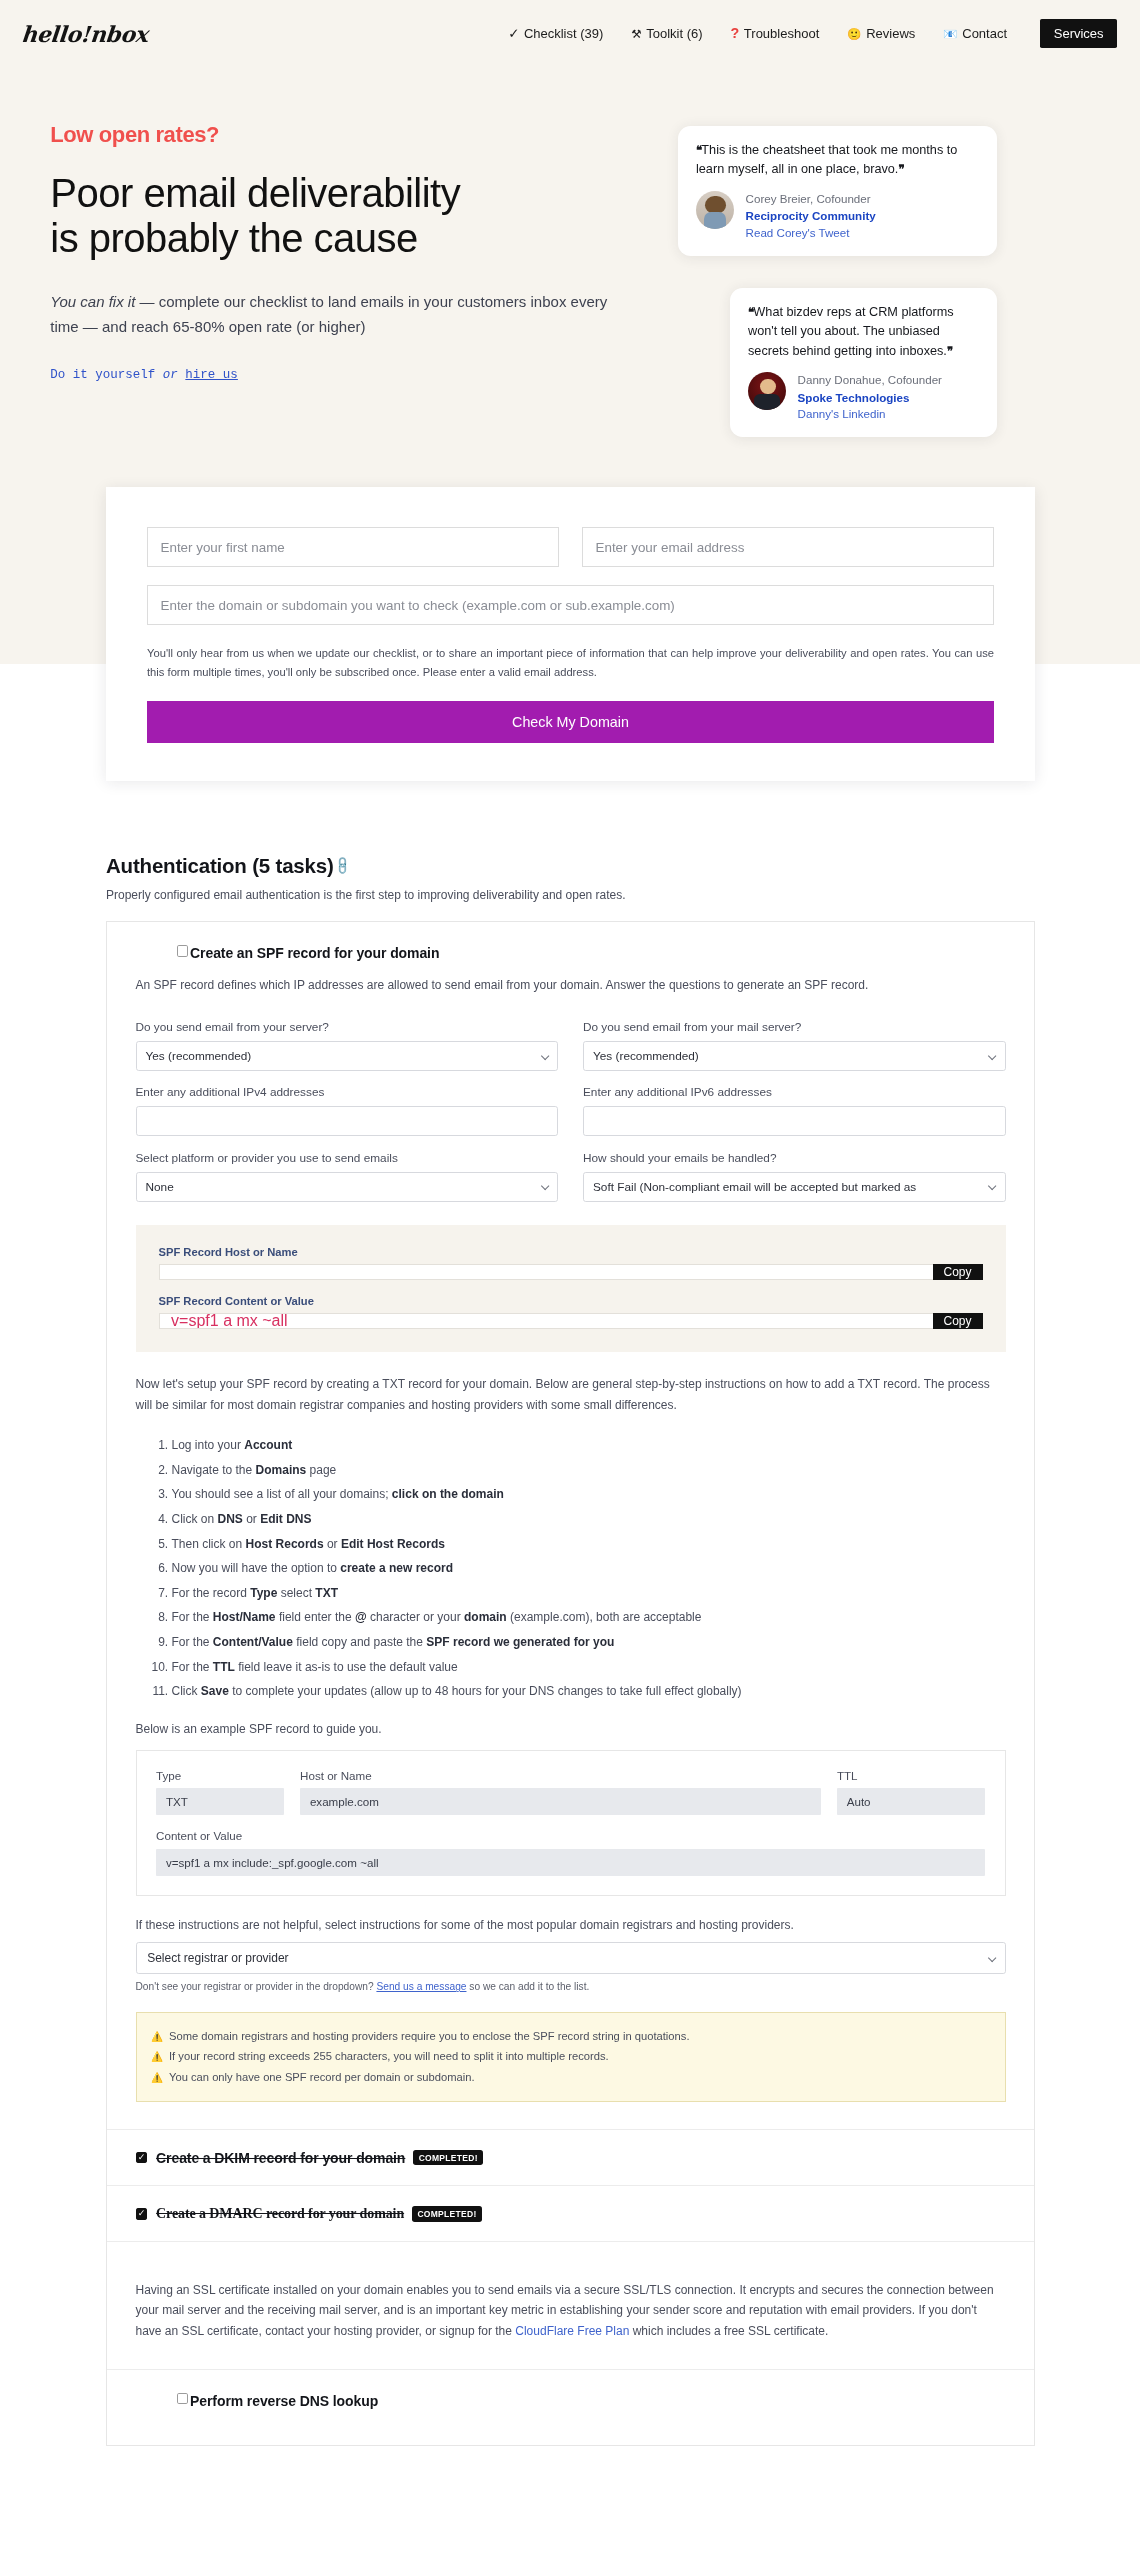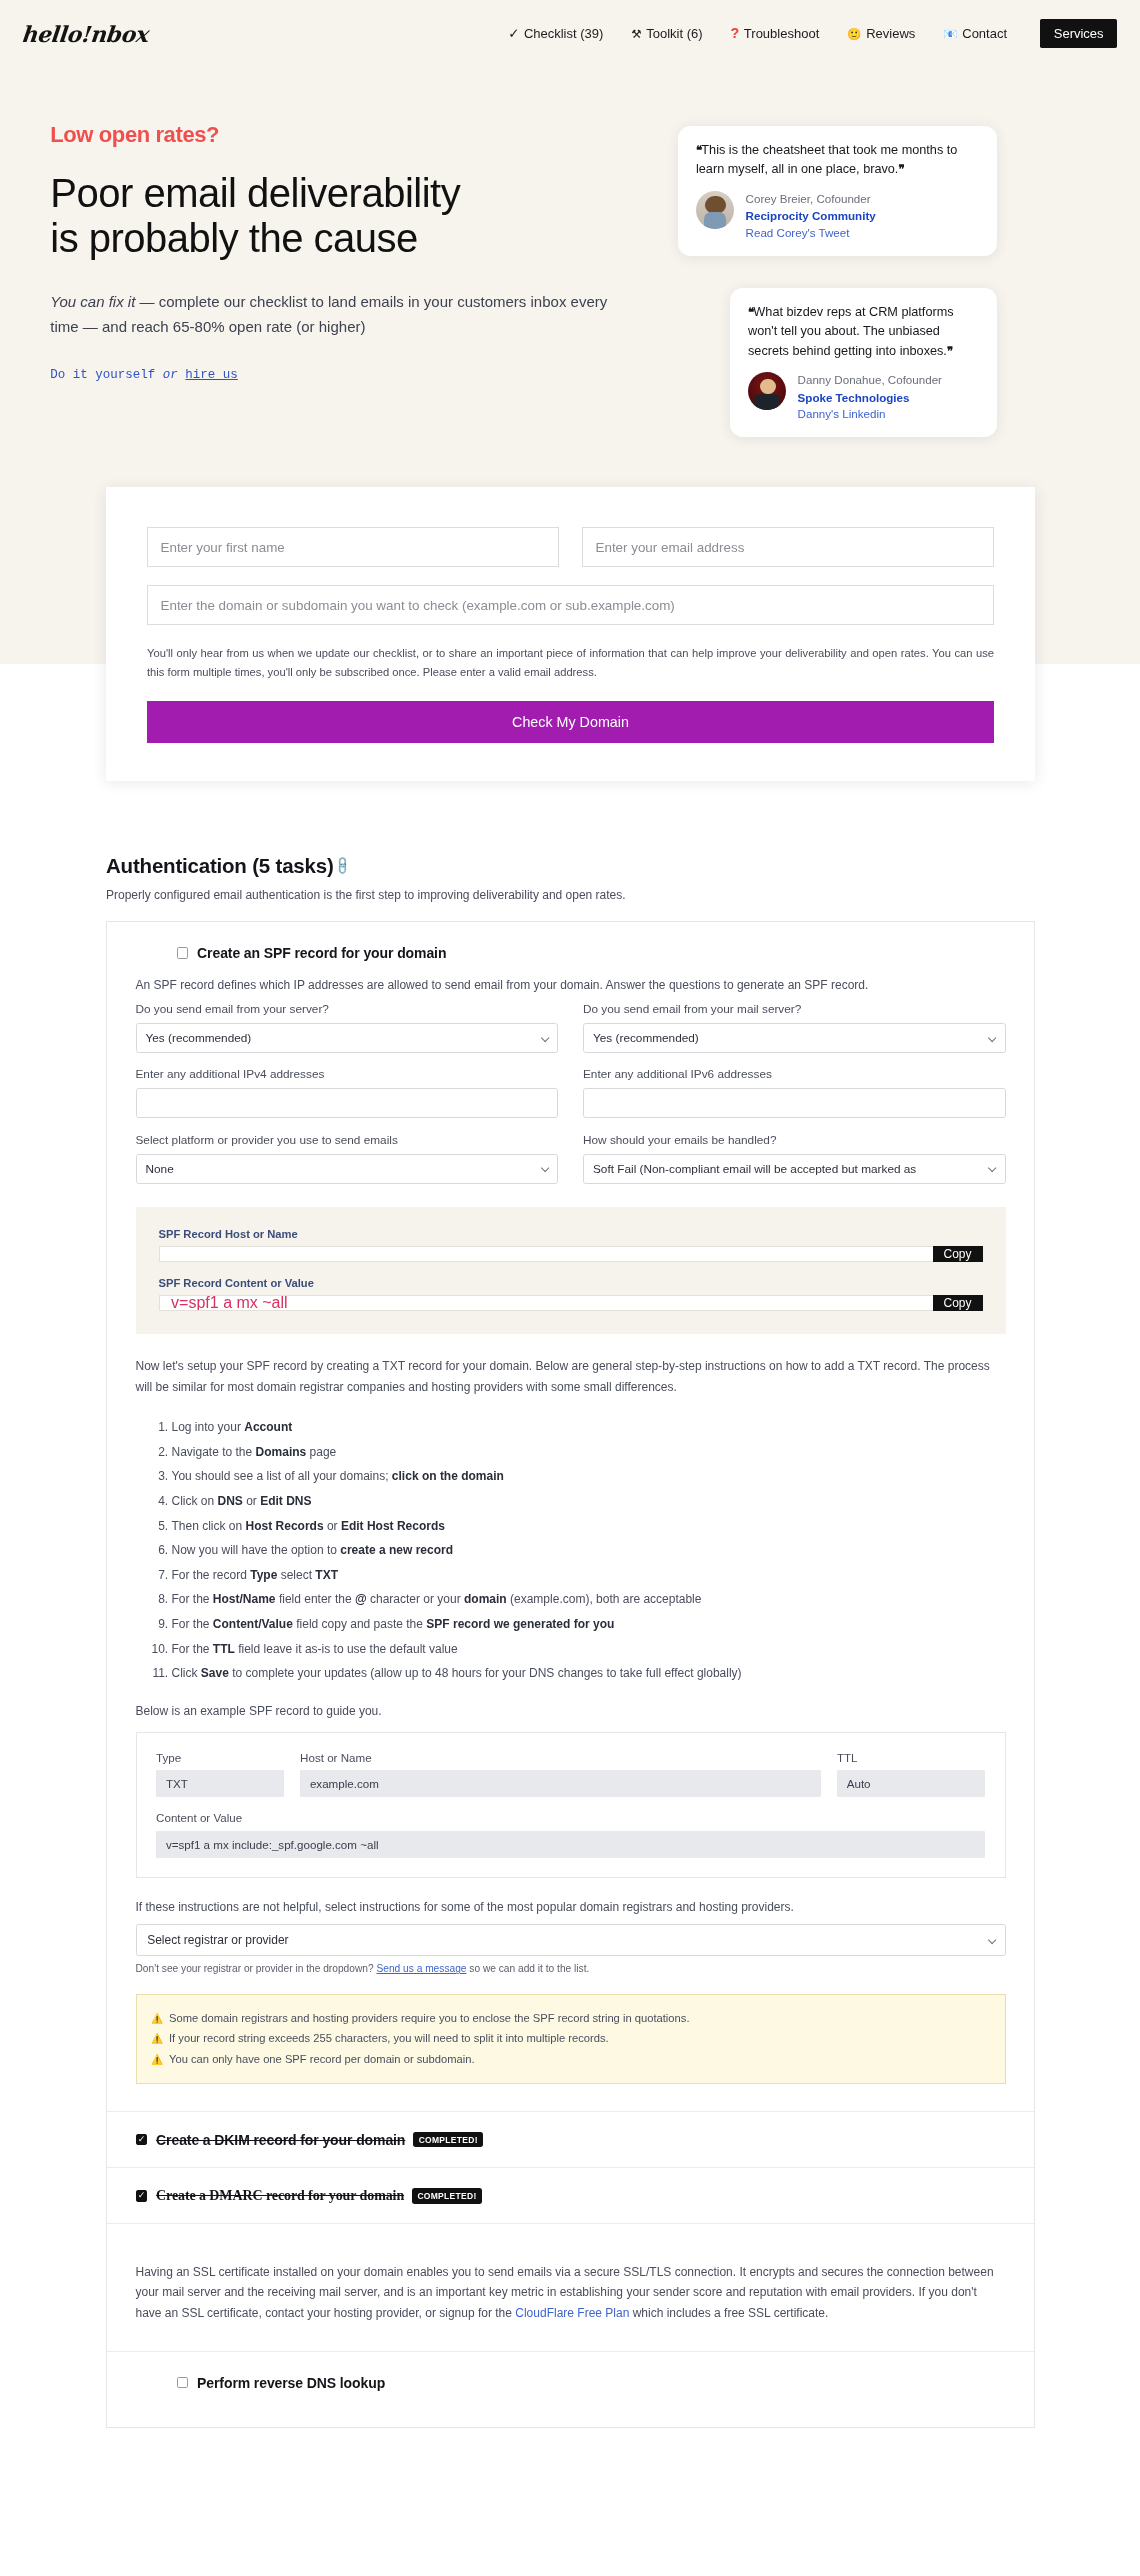--- a/index.html
+++ b/index.html
@@ -225,21 +225,21 @@
   }
 
   
   .tasks {
     margin-top: 18.7px;
     border: 0.9px solid #e6e6e6;
     background: #fff;
   }
   .task { padding: 23px 28.5px 27px 28.5px; border-bottom: 0.9px solid #ececec; }
   .task:last-child { border-bottom: none; }
-  .task-head { display: flex; align-items: center; gap: 9px; padding-left: 41px; }
+  .task-head { display: flex; align-items: flex-start; gap: 2px; padding-left: 41px; }
   .cbox {
     width: 11.6px; height: 11.6px;
     border: 0.9px solid #9b9b9b;
     border-radius: 1.8px;
     background: #fff;
     flex: 0 0 11.6px;
     cursor: pointer;
   }
   .cbox.done {
     background: #111; border-color: #111;
@@ -262,21 +262,21 @@
   .task-desc {
     margin-top: 14.3px;
     font-size: 12px;
     line-height: 1.72;
     color: #4a4e5c;
   }
   .task-desc a { color: #3f63cc; text-decoration: none; cursor: pointer; }
 
   
   .qgrid {
-    margin-top: 6px;
+    margin-top: 24px;
     display: grid;
     grid-template-columns: 1fr 1fr;
     gap: 14.3px 25px;
   }
   .qlabel { font-size: 11.8px; color: #4a4e5c; margin-bottom: 7.1px; }
   .sel, .txtin {
     width: 100%;
     height: 30px;
     border: 0.9px solid #d7d9de;
     border-radius: 2.7px;

